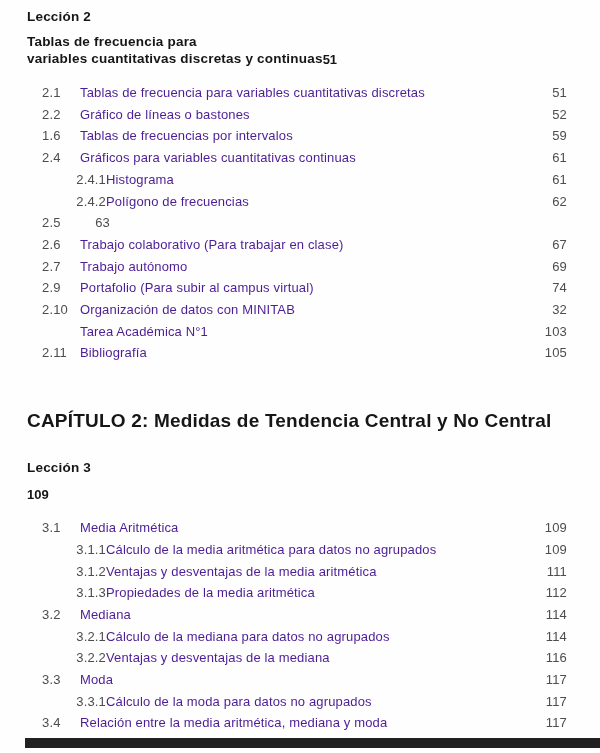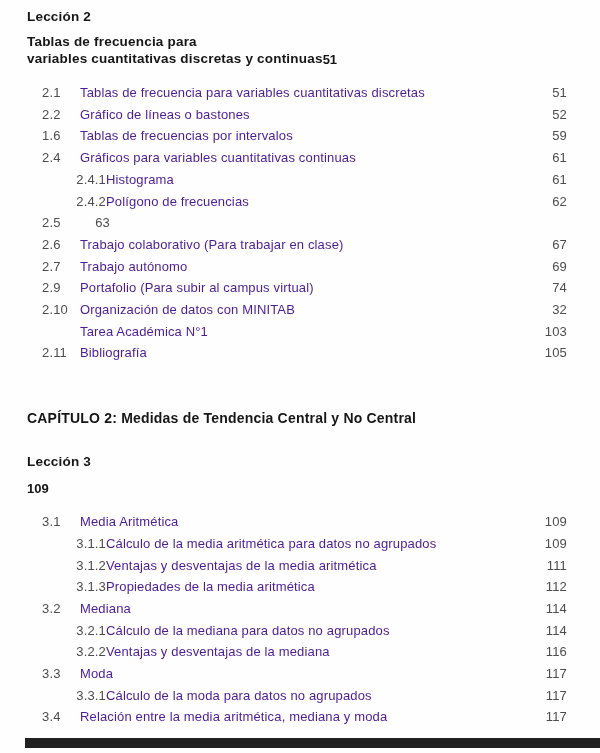--- a/index.html
+++ b/index.html
@@ -57,21 +57,21 @@
   .row.lvl2 .num { flex: 0 0 43px; text-align: right; }
   .row .ttl { flex: 1 1 auto; color: #4c1d95; }
   .row .pg {
     flex: 0 0 auto;
     min-width: 30px;
     text-align: right;
     color: #4d4d4d;
   }
   .chapter-heading {
     margin-top: 46px;
-    font-size: 14px;
+    font-size: 19px;
     font-weight: bold;
     color: #161616;
     letter-spacing: 0.2px;
   }
   .lesson3 { margin-top: 27px; }
   .section-head.single { margin: 10px 0 6px 0; }
   .footer-bar {
     position: absolute;
     left: 25px; right: 0; bottom: 5px;
     height: 10px;

